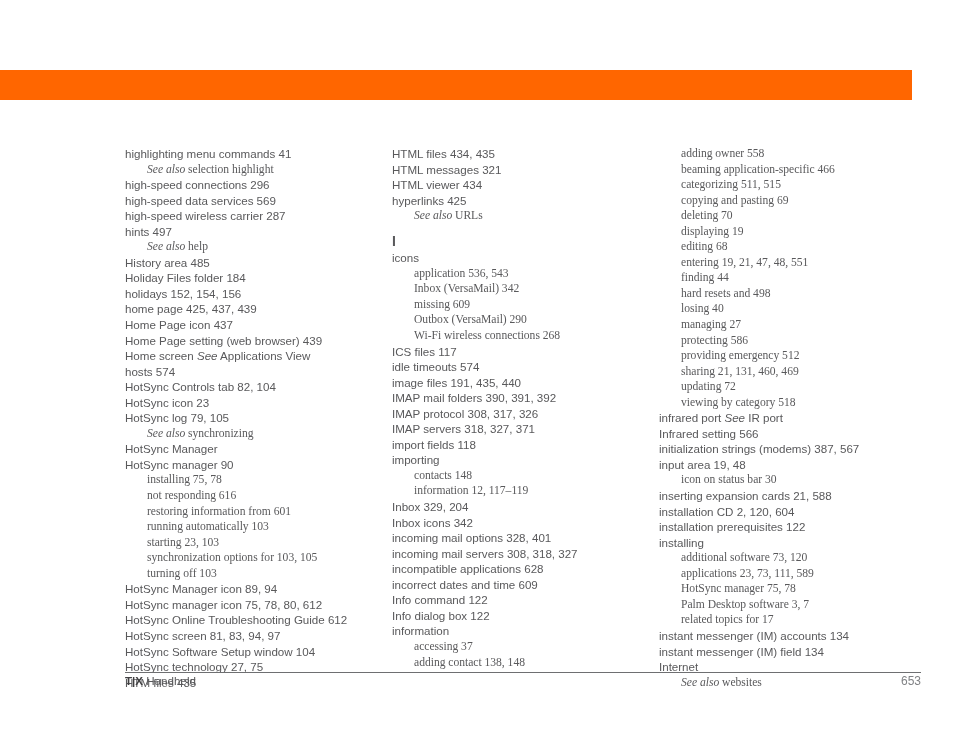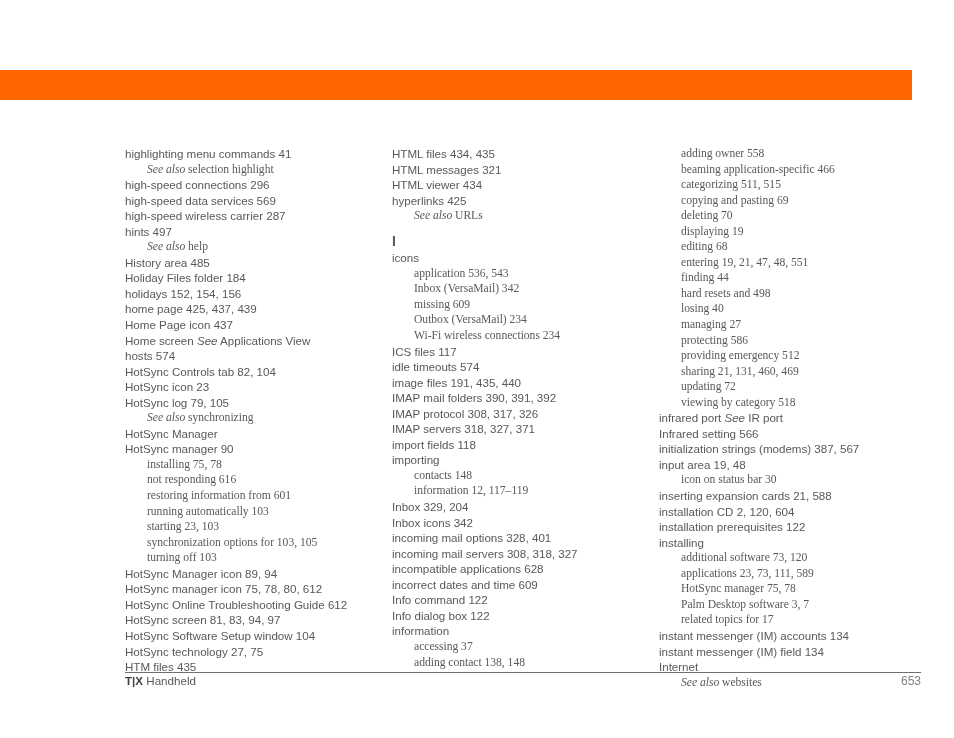--- a/index.html
+++ b/index.html
@@ -123,20 +123,21 @@
         <div class="entry lvl-1">high-speed connections 296</div>
         <div class="entry lvl-1">high-speed data services 569</div>
         <div class="entry lvl-1">high-speed wireless carrier 287</div>
         <div class="entry lvl-1">hints 497</div>
         <div class="entry lvl-2"><span class="it">See also</span><span> help</span></div>
         <div class="entry lvl-1">History area 485</div>
         <div class="entry lvl-1">Holiday Files folder 184</div>
         <div class="entry lvl-1">holidays 152, 154, 156</div>
         <div class="entry lvl-1">home page 425, 437, 439</div>
         <div class="entry lvl-1">Home Page icon 437</div>
+        <div class="entry lvl-1">Home Page setting (web browser) 439</div>
         <div class="entry lvl-1"><span>Home screen </span><span class="it">See</span><span> Applications View</span></div>
         <div class="entry lvl-1">hosts 574</div>
         <div class="entry lvl-1">HotSync Controls tab 82, 104</div>
         <div class="entry lvl-1">HotSync icon 23</div>
         <div class="entry lvl-1">HotSync log 79, 105</div>
         <div class="entry lvl-2"><span class="it">See also</span><span> synchronizing</span></div>
         <div class="entry lvl-1">HotSync Manager</div>
         <div class="entry lvl-1">HotSync manager 90</div>
         <div class="entry lvl-2">installing 75, 78</div>
         <div class="entry lvl-2">not responding 616</div>
@@ -157,22 +158,22 @@
         <div class="entry lvl-1">HTML files 434, 435</div>
         <div class="entry lvl-1">HTML messages 321</div>
         <div class="entry lvl-1">HTML viewer 434</div>
         <div class="entry lvl-1">hyperlinks 425</div>
         <div class="entry lvl-2"><span class="it">See also</span><span> URLs</span></div>
         <div class="letter-heading">I</div>
         <div class="entry lvl-1">icons</div>
         <div class="entry lvl-2">application 536, 543</div>
         <div class="entry lvl-2">Inbox (VersaMail) 342</div>
         <div class="entry lvl-2">missing 609</div>
-        <div class="entry lvl-2">Outbox (VersaMail) 234</div>
-        <div class="entry lvl-2">Wi-Fi wireless connections 234</div>
+        <div class="entry lvl-2">Outbox (VersaMail) 290</div>
+        <div class="entry lvl-2">Wi-Fi wireless connections 268</div>
         <div class="entry lvl-1">ICS files 117</div>
         <div class="entry lvl-1">idle timeouts 574</div>
         <div class="entry lvl-1">image files 191, 435, 440</div>
         <div class="entry lvl-1">IMAP mail folders 390, 391, 392</div>
         <div class="entry lvl-1">IMAP protocol 308, 317, 326</div>
         <div class="entry lvl-1">IMAP servers 318, 327, 371</div>
         <div class="entry lvl-1">import fields 118</div>
         <div class="entry lvl-1">importing</div>
         <div class="entry lvl-2">contacts 148</div>
         <div class="entry lvl-2">information 12, 117–119</div>

